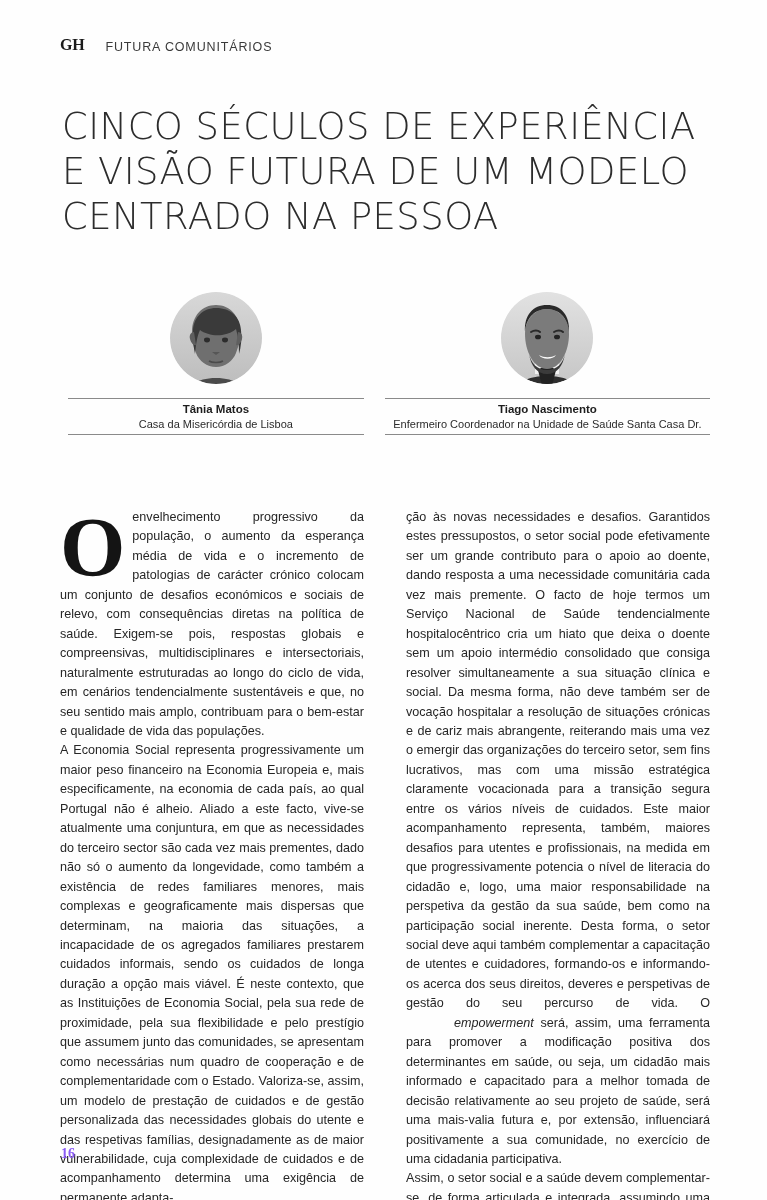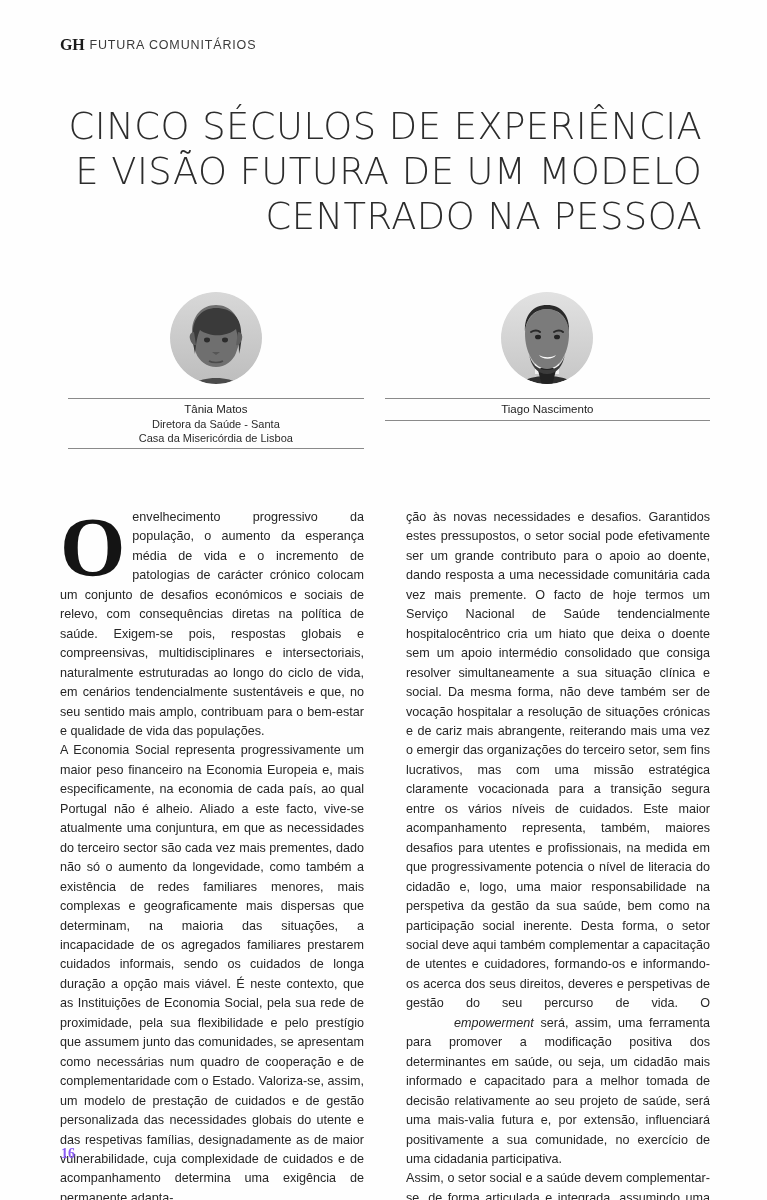--- a/index.html
+++ b/index.html
@@ -23,22 +23,22 @@
     height: 1200px;
     background: #fefefe;
   }
 
   
   .runhead {
     position: absolute;
     left: 60px;
     top: 36px;
     display: flex;
-    align-items: center;
-    gap: 5px;
+    align-items: flex-end;
+    gap: 21px;
     white-space: nowrap;
   }
   .runhead-mark {
     font-family: "Liberation Serif", serif;
     font-weight: 700;
     font-size: 16px;
     letter-spacing: -0.2px;
     color: #1b1b1b;
   }
   .runhead-text {
@@ -48,21 +48,20 @@
     color: #3a3a3a;
     font-weight: 400;
   }
 
   
   .title {
     position: absolute;
     left: 62px;
     top: 104px;
     width: 660px;
-    text-align: right;
   }
   .title-line {
     font-family: "DejaVu Sans", sans-serif;
     font-weight: 300;
     font-size: 38px;
     line-height: 45px;
     letter-spacing: 0.5px;
     color: #2c2c2c;
     white-space: nowrap;
     transform: scaleX(0.97);
@@ -99,21 +98,21 @@
 
   .caption {
     width: 100%;
     border-top: 0.8px solid #8a8a8a;
     border-bottom: 0.8px solid #8a8a8a;
     padding: 3px 0 3px;
     text-align: center;
   }
   .caption-name {
     font-family: "Liberation Sans", sans-serif;
-    font-weight: 400;
+    font-weight: 700;
     font-size: 11.5px;
     line-height: 15px;
     color: #1d1d1d;
   }
   .caption-role {
     font-family: "Liberation Sans", sans-serif;
     font-weight: 400;
     font-size: 11px;
     line-height: 14px;
     color: #2b2b2b;
@@ -201,21 +200,20 @@
             <path d="M24 40c-3 0-5 3-4 7 1 4 4 7 6 6zM68 40c3 0 5 3 4 7-1 4-4 7-6 6z" fill="#5f5f5f"></path>
             <ellipse cx="37" cy="48" rx="3" ry="2.4" fill="#2c2c2c"></ellipse>
             <ellipse cx="55" cy="48" rx="3" ry="2.4" fill="#2c2c2c"></ellipse>
             <path d="M42 60h8l-4 3z" fill="#565656"></path>
             <path d="M39 69c3 2 11 2 14 0" stroke="#4a4a4a" stroke-width="1.6" fill="none"></path>
           </g>
         </svg>
       </div>
       <div class="caption">
         <div class="caption-name">Tânia Matos</div>
-        <div class="caption-role">Diretora da Saúde - Santa</div>
         <div class="caption-role">Casa da Misericórdia de Lisboa</div>
       </div>
     </div>
 
     <div class="author right">
       <div class="avatar">
         <svg viewBox="0 0 92 92">
           <defs>
             <clipPath id="cm">
                 <circle cx="46" cy="46" r="46"></circle>
@@ -235,20 +233,21 @@
             <path d="M28 62c2 9 8 16 18 16s16-7 18-16c-2 12-8 20-18 20s-16-8-18-20z" fill="#3b3b3b"></path>
             <ellipse cx="37" cy="45" rx="3" ry="2.3" fill="#232323"></ellipse>
             <ellipse cx="56" cy="45" rx="3" ry="2.3" fill="#232323"></ellipse>
             <path d="M30 40c3-2 7-2 9 0M53 40c3-2 7-2 9 0" stroke="#2a2a2a" stroke-width="2" fill="none" stroke-linecap="round"></path>
             <path d="M38 63c5 3 12 3 17 0-3 5-14 5-17 0z" fill="#fafafa"></path>
           </g>
         </svg>
       </div>
       <div class="caption">
         <div class="caption-name">Tiago Nascimento</div>
+        <div class="caption-role">Enfermeiro Coordenador na Unidade de Saúde Santa Casa Dr.</div>
       </div>
     </div>
 
   </div>
 
   <div class="columns">
 
     <div class="col">
       <p><span class="dropcap">O</span><span>envelhecimento progressivo da população, o aumento da esperança média de vida e o incremento de patologias de carácter crónico colocam um conjunto de desafios económicos e sociais de relevo, com consequências diretas na política de saúde. Exigem-se pois, respostas globais e compreensivas, multidisciplinares e intersectoriais, naturalmente estruturadas ao longo do ciclo de vida, em cenários tendencialmente sustentáveis e que, no seu sentido mais amplo, contribuam para o bem-estar e qualidade de vida das populações.</span></p>
       <p><span>A Economia Social representa progressivamente um maior peso financeiro na Economia Europeia e, mais especificamente, na economia de cada país, ao qual Portugal não é alheio. Aliado a este facto, vive-se atualmente uma conjuntura, em que as necessidades do terceiro sector são cada vez mais prementes, dado não só o aumento da longevidade, como também a existência de redes familiares menores, mais complexas e geograficamente mais dispersas que determinam, na maioria das situações, a incapacidade de os agregados familiares prestarem cuidados informais, sendo os cuidados de longa duração a opção mais viável. É neste contexto, que as Instituições de Economia Social, pela sua rede de proximidade, pela sua flexibilidade e pelo prestígio que assumem junto das comunidades, se apresentam como necessárias num quadro de cooperação e de complementaridade com o Estado. Valoriza-se, assim, um modelo de prestação de cuidados e de gestão personalizada das necessidades globais do utente e das respetivas famílias, designadamente as de maior vulnerabilidade, cuja complexidade de cuidados e de acompanhamento determina uma exigência de permanente adapta-</span></p>

